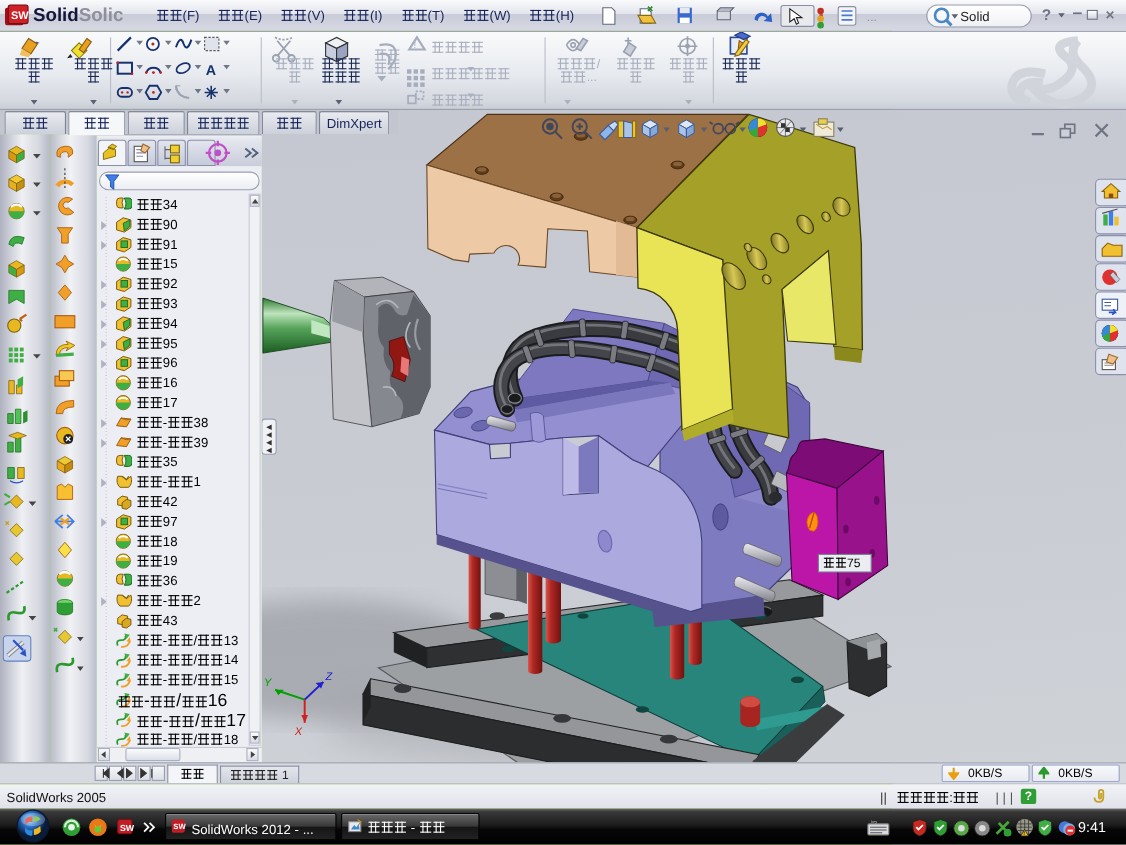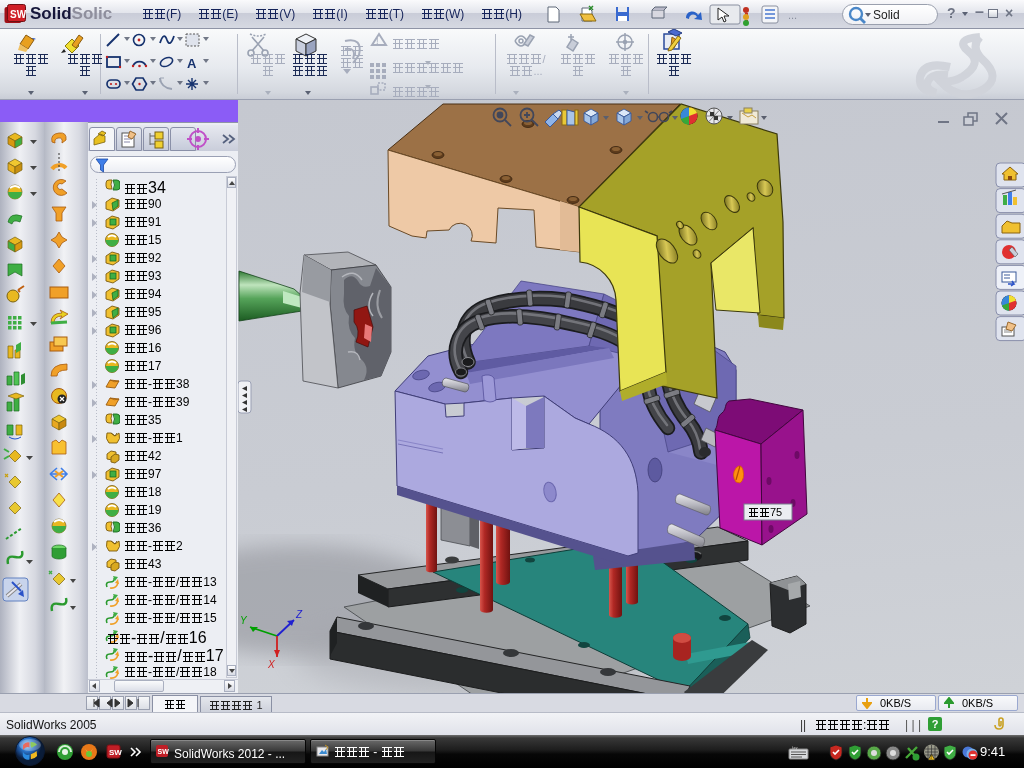--- a/index.html
+++ b/index.html
@@ -1,15 +1,15 @@
 <!DOCTYPE html>
 <html><head><meta charset="utf-8"><style>
 *{margin:0;padding:0;box-sizing:border-box}
 html,body{width:1024px;height:768px;overflow:hidden;font-family:"Liberation Sans",sans-serif}
-#root{position:relative;width:811px;height:768px;background:#8b5cf6}
+#root{position:relative;width:811px;height:768px;background:#bef264}
 .k{display:inline-block;width:10px;height:10px;margin:0 1px;vertical-align:-1px;background-image:linear-gradient(currentColor 0 0),linear-gradient(currentColor 0 0),linear-gradient(currentColor 0 0),linear-gradient(currentColor 0 0),linear-gradient(currentColor 0 0);background-size:100% 1.4px,100% 1.4px,100% 1.4px,1.4px 100%,1.4px 100%;background-position:0 0,0 50%,0 100%,22% 0,72% 0;background-repeat:no-repeat}
 .k9{width:9px;height:9px}
 #titlebar{position:absolute;left:0;top:0;width:1024px;height:29px;background:linear-gradient(#fafafc 0%,#e3e5ec 45%,#c9ccd8 46%,#d6d9e2 100%);border-bottom:1px solid #8f94a6}
 #brand{position:absolute;left:30px;top:4px;font-size:17px;font-weight:bold}
 #brand b{color:#16163a}#brand span{color:#8f8f9d}
 #menus{position:absolute;left:142px;top:7px;font-size:12px;color:#15235a;white-space:nowrap}
 #menus .mi{margin-right:17px}
 #searchbox{position:absolute;left:842px;top:4px;width:96px;height:21px;border:1px solid #9aa0ae;border-radius:11px;background:linear-gradient(#fff,#f0f1f5);font-size:12px;color:#111}
 #ribbon{position:absolute;left:0;top:29px;width:1024px;height:71px;background:linear-gradient(#f9fafb 0%,#e7eaef 55%,#d4d8df 90%,#c9cdd6 100%);border-bottom:1px solid #9aa0b0}
 .rlabel{position:absolute;font-size:11px;color:#1b2a55;text-align:center;line-height:12px}
@@ -316,21 +316,21 @@
 </svg>
       <div style="position:absolute;left:2px;top:33px;width:146px;height:17px;border:1px solid #9aa0b4;border-radius:9px;background:linear-gradient(#fff,#eceef4)"></div>
       <svg width="18" height="15" viewBox="0 0 18 15" style="position:absolute;left:6px;top:35px">
         <path d="M2 1 h12 l-4.5 6 v7 l-3 -2 v-5 z" fill="#3f7ee8" stroke="#1a4aa8" stroke-width="0.8"></path>
       </svg>
       <div style="position:absolute;left:8px;top:56px;width:1px;height:500px;background-image:linear-gradient(#b8bcc8 1px,transparent 1px);background-size:1px 3px"></div>
       <svg width="15" height="15" viewBox="0 0 15 15" style="position:absolute;left:17px;top:56px">
         <path d="M1 4 q0 -3 3 -3 l3 0 q-2 4 0 9 l-3 0 q-3 0 -3 -3 z" fill="#f0c030" stroke="#7a5a10" stroke-width="0.9"></path>
         <path d="M8 1 l4 0 q3 0 3 4 l0 3 q0 3 -3 3 l-4 0 q3 -5 0 -10" fill="#3fae44" stroke="#1a6a20" stroke-width="0.9"></path>
       </svg>
-      <div style="position:absolute;left:36px;top:56px;font-size:16px;color:#000;white-space:nowrap"><span class="k"></span><span class="k"></span>34</div>
+      <div style="position:absolute;left:36px;top:56px;font-size:12px;color:#000;white-space:nowrap"><span class="k"></span><span class="k"></span>34</div>
       <div style="position:absolute;left:4px;top:78px;width:0;height:0;border-top:4px solid transparent;border-bottom:4px solid transparent;border-left:5px solid #aeb2c0"></div>
       <svg width="15" height="15" viewBox="0 0 15 15" style="position:absolute;left:17px;top:74px">
         <path d="M1 5 l6 -4 7 2 0 7 -6 4 -7 -2 z" fill="#f0c030" stroke="#7a5a10" stroke-width="0.9"></path>
         <path d="M7 6 l6 -3 0 6 -5 4 z" fill="#3fae44" stroke="#1a6a20" stroke-width="0.8"></path>
       </svg>
       <div style="position:absolute;left:36px;top:74px;font-size:12px;color:#000;white-space:nowrap"><span class="k"></span><span class="k"></span>90</div>
       <div style="position:absolute;left:4px;top:96px;width:0;height:0;border-top:4px solid transparent;border-bottom:4px solid transparent;border-left:5px solid #aeb2c0"></div>
       <svg width="15" height="15" viewBox="0 0 15 15" style="position:absolute;left:17px;top:92px">
         <path d="M1 5 l6 -4 7 2 0 7 -6 4 -7 -2 z" fill="#f0c030" stroke="#7a5a10" stroke-width="0.9"></path>
         <rect x="5" y="4" width="6" height="6" fill="#3fae44" stroke="#1a6a20" stroke-width="0.8"></rect>
@@ -776,20 +776,28 @@
         <path d="M277,636 L294,620" stroke="#2020d0"></path>
         <path d="M294,620 l-7 1 5 5" fill="#2020d0" stroke="none"></path>
         <path d="M277,636 L277,657" stroke="#d02020"></path>
         <path d="M277,657 l-3 -7 6 0 z" fill="#d02020" stroke="none"></path>
       </g>
       <text x="240" y="624" font-size="10" fill="#00a000" font-style="italic">Y</text>
       <text x="296" y="618" font-size="10" fill="#2020d0" font-style="italic">Z</text>
       <text x="268" y="668" font-size="10" fill="#d02020" font-style="italic">X</text>
     </svg>
     <div style="position:absolute;left:748px;top:506px;font-size:11px;color:#000;z-index:4"><span class="k k9"></span><span class="k k9"></span>75</div>
+<div id="tabrow">
+      <div class="cmtab" style="left:4px;width:56px"><span class="k"></span><span class="k"></span></div>
+      <div class="cmtab act" style="left:62px;width:52px"><span class="k"></span><span class="k"></span></div>
+      <div class="cmtab" style="left:116px;width:52px"><span class="k"></span><span class="k"></span></div>
+      <div class="cmtab" style="left:170px;width:66px"><span class="k"></span><span class="k"></span><span class="k"></span><span class="k"></span></div>
+      <div class="cmtab" style="left:238px;width:50px"><span class="k"></span><span class="k"></span></div>
+      <div class="cmtab" style="left:290px;width:64px">DimXpert</div>
+    </div>
 <div id="docbar">
       <div style="position:absolute;left:86px;top:2px;width:12px;height:14px;background:linear-gradient(#f6f7f9,#dcdfe6);border:1px solid #9aa0b0"></div>
       <div style="position:absolute;left:99px;top:2px;width:12px;height:14px;background:linear-gradient(#f6f7f9,#dcdfe6);border:1px solid #9aa0b0"></div>
       <div style="position:absolute;left:112px;top:2px;width:12px;height:14px;background:linear-gradient(#f6f7f9,#dcdfe6);border:1px solid #9aa0b0"></div>
       <div style="position:absolute;left:125px;top:2px;width:12px;height:14px;background:linear-gradient(#f6f7f9,#dcdfe6);border:1px solid #9aa0b0"></div>
       <div style="position:absolute;left:138px;top:2px;width:12px;height:14px;background:linear-gradient(#f6f7f9,#dcdfe6);border:1px solid #9aa0b0"></div>
       <svg width="60" height="10" viewBox="0 0 60 10" style="position:absolute;left:88px;top:4px">
         <path d="M6 1 v8 M6 5 l5 -4 v8 z M19 5 l5 -4 v8 z M32 5 l-5 -4 v8 z M45 5 l-5 -4 v8 z M50 1 v8" stroke="#333" fill="#333" stroke-width="1"></path>
       </svg>
       <div style="position:absolute;left:152px;top:1px;width:46px;height:17px;background:#f4f5f8;border:1px solid #8a90a4;border-bottom:none;font-size:11px;text-align:center;padding-top:2px;color:#000"><span class="k k9"></span><span class="k k9"></span></div>

